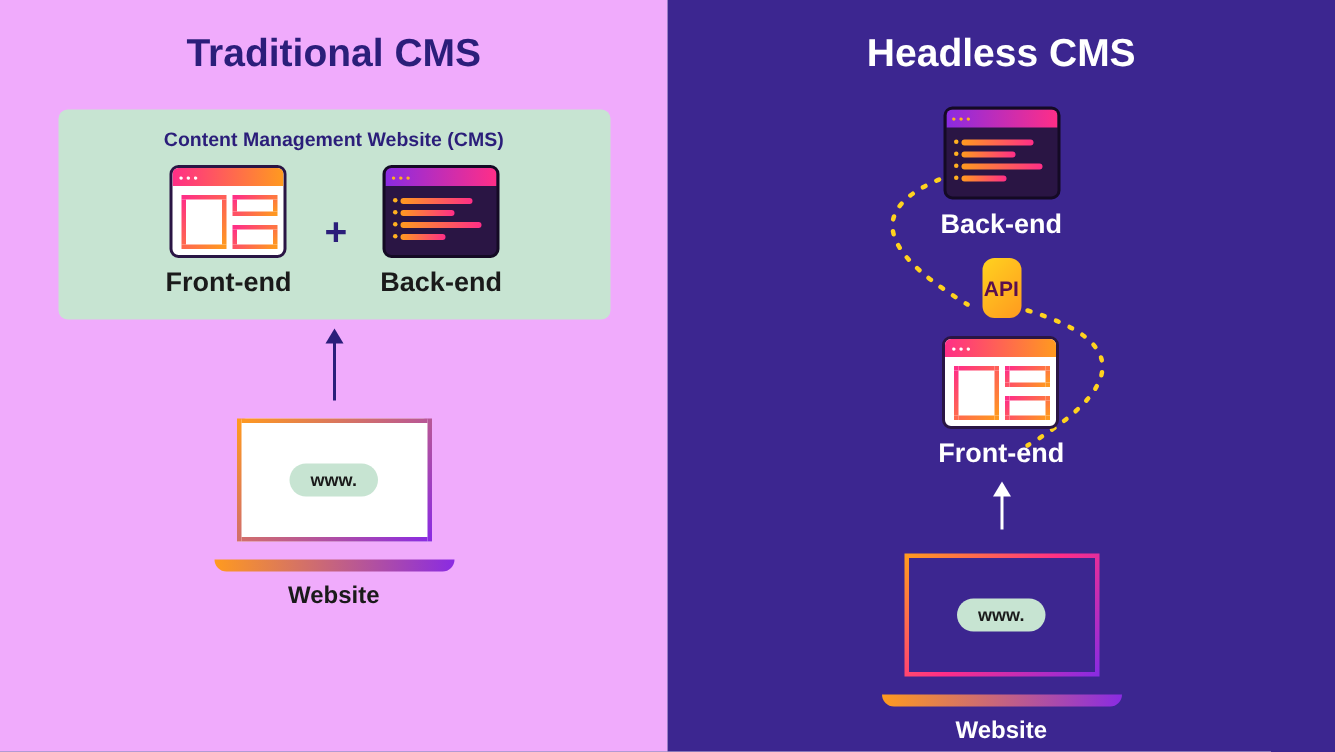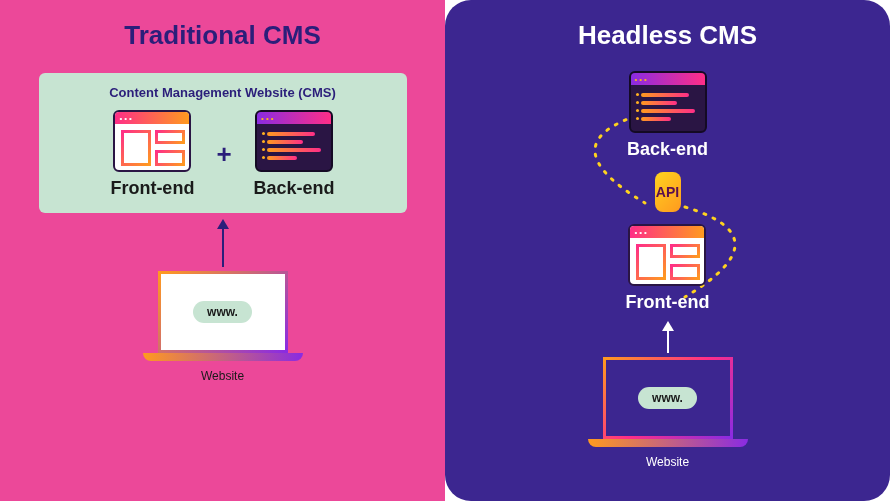--- a/index.html
+++ b/index.html
@@ -1,19 +1,19 @@
 <!DOCTYPE html>
 <html><head>
 <meta charset="utf-8">
 <style>
   * { box-sizing: border-box; margin: 0; padding: 0; }
   body { font-family: Arial, Helvetica, sans-serif; width: 890px; height: 501px; overflow: hidden; display: flex; }
   .panel { position: relative; }
-  .left { width: 445px; height: 501px; background: #ec4899; }
-  .right { width: 445px; height: 501px; background: #3c2690; border-radius: 26px; }
+  .left { width: 445px; height: 501px; background: #f0abfc; }
+  .right { width: 445px; height: 501px; background: #3c2690; }
   .title { font-size: 26px; font-weight: 800; text-align: center; padding-top: 20px; }
   .left .title { color: #2b1e7a; }
   .right .title { color: #ffffff; }
 
   .cms-box {
     background: #c7e4d2;
     border-radius: 6px;
     width: 368px;
     margin: 22px auto 0 auto;
     padding: 12px 20px 14px 20px;
@@ -54,36 +54,36 @@
   .arrow-up::before {
     content: ''; position: absolute; top: -2px; left: -5px;
     border-left: 6px solid transparent; border-right: 6px solid transparent;
     border-bottom: 10px solid currentColor;
   }
   .left .arrow-up { color: #2b1e7a; }
   .right .arrow-up { color: #ffffff; }
 
   .laptop { width: 160px; margin: 0 auto; text-align: center; }
   .laptop-screen {
-    width: 130px; height: 82px; margin: 0 auto; border: 3px solid; border-radius: 6px 6px 0 0;
+    width: 130px; height: 82px; margin: 12px auto; border: 3px solid; border-radius: 6px 6px 0 0;
     border-image: linear-gradient(135deg,#ff9a1f,#8a2be2) 1;
     display: flex; align-items: center; justify-content: center;
     background: #fff;
   }
   .right .laptop-screen { background: transparent; border-image: linear-gradient(135deg,#ff9a1f,#ff2e87,#8a2be2) 1; }
   .laptop-base {
     width: 160px; height: 8px; margin: 0 auto;
     background: linear-gradient(90deg,#ff9a1f,#8a2be2);
     border-radius: 0 0 8px 8px;
   }
   .pill {
     background: #c7e4d2; color: #1a1a1a; font-weight: 700; font-size: 12px;
     padding: 4px 14px; border-radius: 14px;
   }
-  .laptop-label { font-size: 12px; font-weight: 400; margin-top: 8px; color: #1a1a1a; }
+  .laptop-label { font-size: 16px; font-weight: 700; margin-top: 8px; color: #1a1a1a; }
   .right .laptop-label { color: #ffffff; }
 
   .api-badge {
     width: 26px; height: 40px; border-radius: 8px;
     background: linear-gradient(135deg,#ffd21f,#ff9a1f);
     color: #5a0f4f; font-weight: 800; font-size: 14px;
     display: flex; align-items: center; justify-content: center;
   }
 
   .right-stack { display: flex; flex-direction: column; align-items: center; margin-top: 18px; position: relative; }

